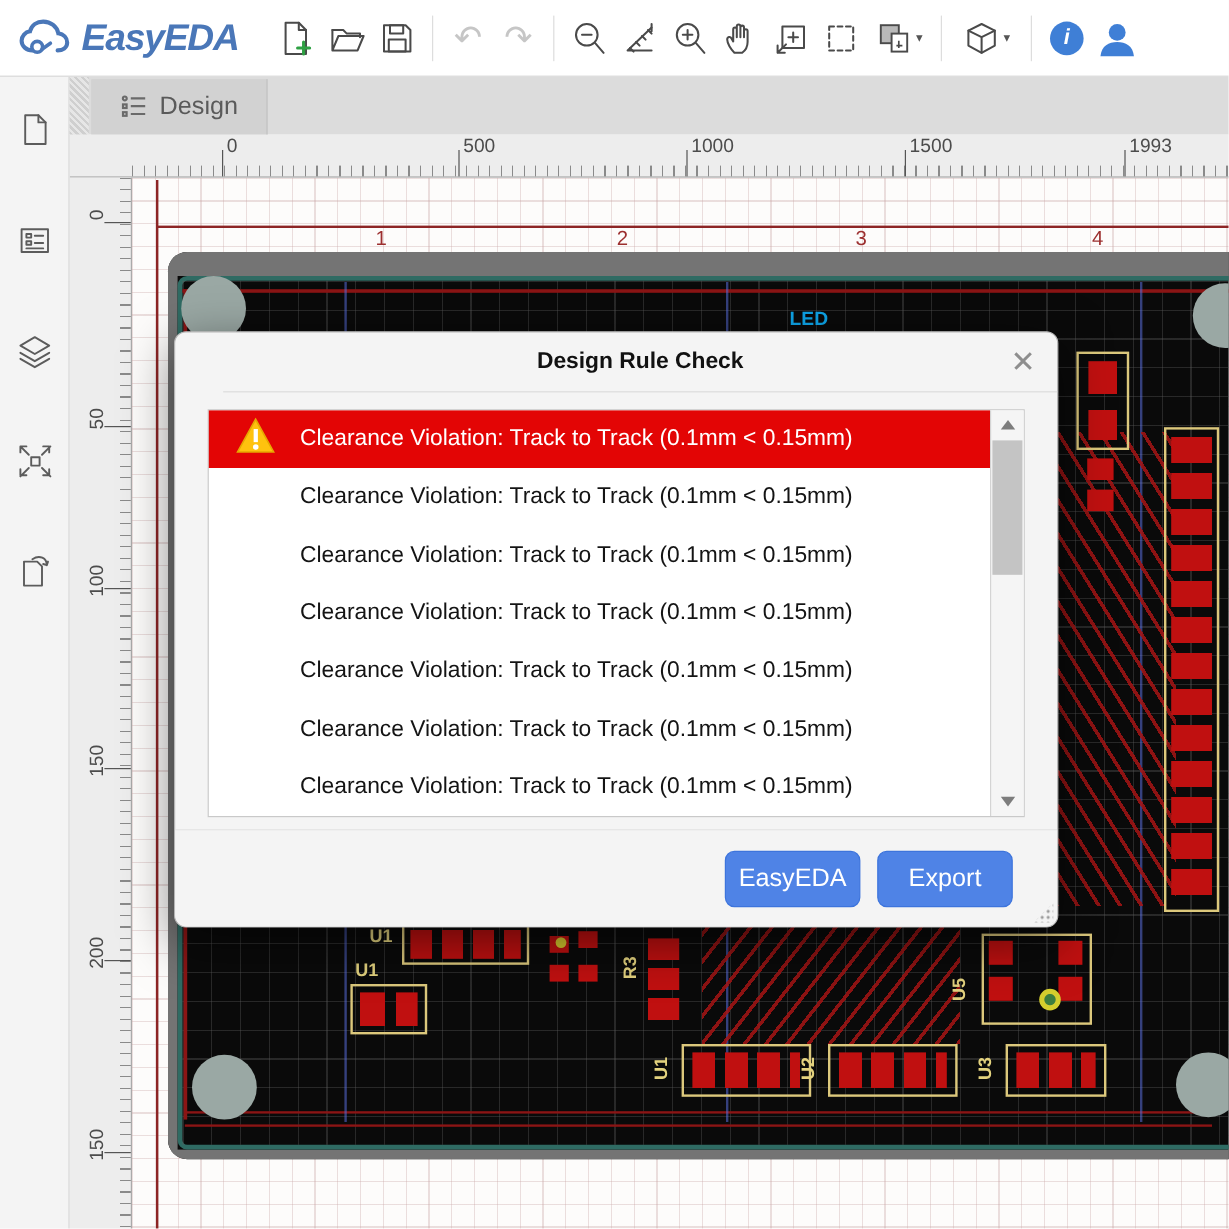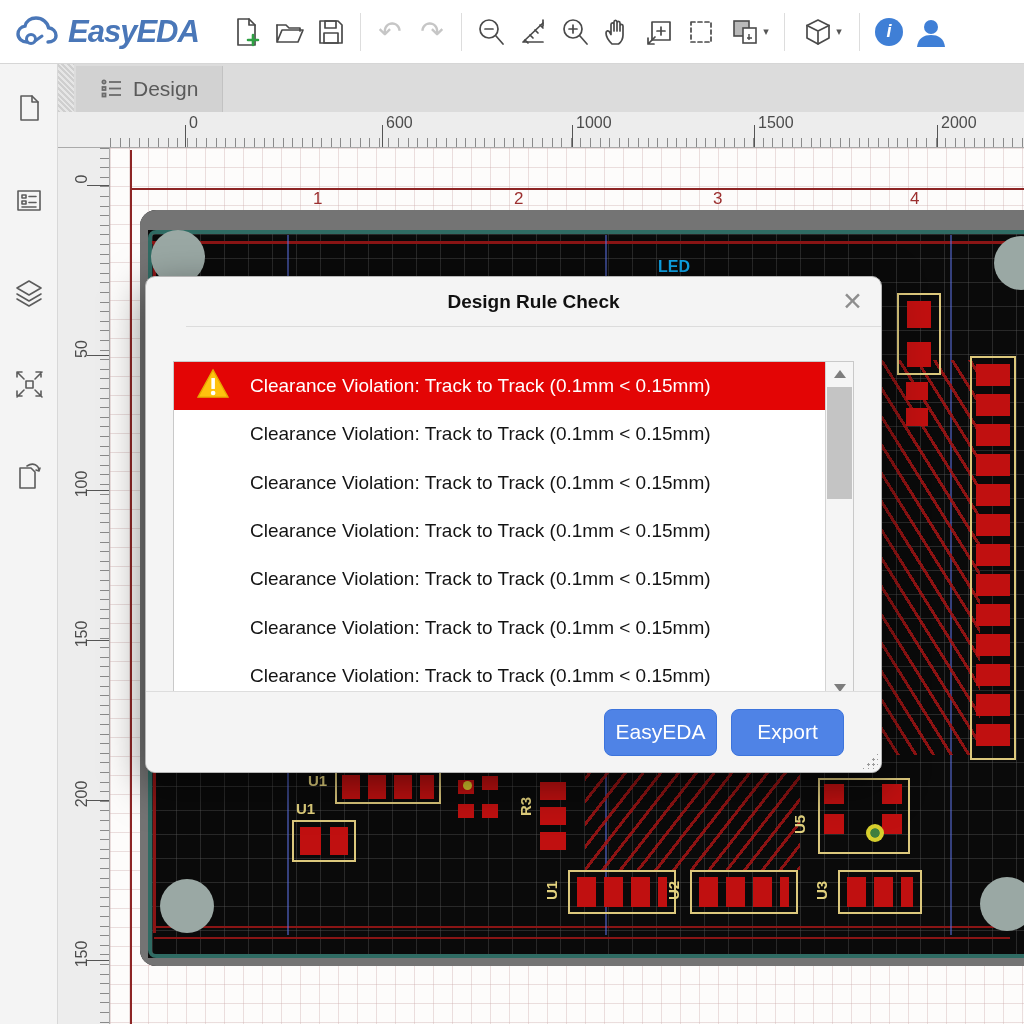--- a/index.html
+++ b/index.html
@@ -80,21 +80,21 @@
     background:radial-gradient(circle,#3f7f3f 0 34%, #d6cf2e 40% 72%, #8a7f1a 78%); }
 
   
   .dialog { position:absolute; left:145px; top:276px; width:737px; height:497px; background:#f4f4f4;
     border:1px solid #b5b5b5; border-radius:10px; box-shadow:0 12px 42px rgba(0,0,0,.5); z-index:50;padding-left:40px; }
   .dlg-header { position:relative; height:50px; border-bottom:1px solid #dcdcdc; }
   .dlg-title { position:absolute; left:0; right:0; top:0; line-height:50px; text-align:center;
     font-size:19px; font-weight:bold; color:#111; }
   .dlg-close { position:absolute; right:18px; top:10px; font-size:25px; color:#8e8e8e; cursor:pointer; }
   .drc-list { position:absolute; left:27px; right:27px; top:64px; height:340px; background:#fff;
-    border:1px solid #c9c9c9; display:flex;margin-top:20px; }
+    border:1px solid #c9c9c9; display:flex; }
   .drc-rows { flex:1; display:flex; flex-direction:column; }
   .drc-row { flex:1; display:flex; align-items:center; padding-left:76px; font-size:19px; color:#141414;
     position:relative; white-space:nowrap; }
   .drc-row.selected { background:#e30505; color:#fff; }
   .warn-icon { position:absolute; left:22px; top:50%; transform:translateY(-50%); }
   .drc-scroll { width:28px; border-left:1px solid #d4d4d4; background:#f5f5f5; position:relative; }
   .scroll-up, .scroll-down { position:absolute; left:0; right:0; height:24px; display:flex; align-items:center; justify-content:center; }
   .scroll-up { top:0; } .scroll-down { bottom:0; }
   .tri-up { width:0; height:0; border-left:6px solid transparent; border-right:6px solid transparent; border-bottom:8px solid #7d7d7d; }
   .tri-down { width:0; height:0; border-left:6px solid transparent; border-right:6px solid transparent; border-top:8px solid #7d7d7d; }
@@ -272,27 +272,27 @@
           <path d="M14 6c6-4 12-1 12 5M26 11l-3-1M26 11l1-3"></path>
       </svg>
     </div>
   </div>
 
   <div class="hruler">
     <div class="ticks"></div>
     <div class="hmajor" style="left:127px"></div>
       <div class="hlabel" style="left:131px">0</div>
     <div class="hmajor" style="left:324px"></div>
-      <div class="hlabel" style="left:328px">600</div>
+      <div class="hlabel" style="left:328px">500</div>
     <div class="hmajor" style="left:514px"></div>
       <div class="hlabel" style="left:518px">1000</div>
     <div class="hmajor" style="left:696px"></div>
       <div class="hlabel" style="left:700px">1500</div>
     <div class="hmajor" style="left:879px"></div>
-      <div class="hlabel" style="left:883px">2000</div>
+      <div class="hlabel" style="left:883px">1993</div>
   </div>
   <div class="vruler">
     <div class="ticks"></div>
     <div class="vmajor" style="top:37px"></div>
       <div class="vlabel" style="top:22px">0</div>
     <div class="vmajor" style="top:207px"></div>
       <div class="vlabel" style="top:192px">50</div>
     <div class="vmajor" style="top:342px"></div>
       <div class="vlabel" style="top:327px">100</div>
     <div class="vmajor" style="top:492px"></div>

